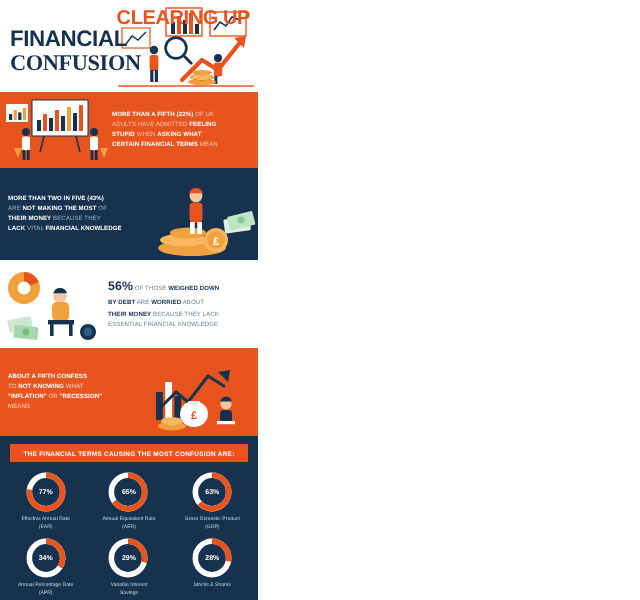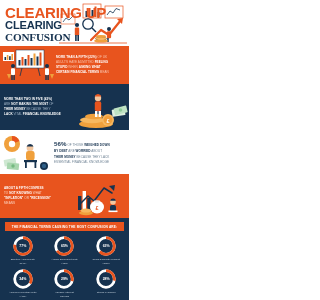--- a/index.html
+++ b/index.html
@@ -14,21 +14,21 @@
   
   .header {
     position: relative;
     height: 46px;
     background: #ffffff;
     padding: 5px 4px 0 5px;
     overflow: hidden;
   }
   .title-block { position: relative; z-index: 3; }
   .t-line { font-weight: bold; letter-spacing: -0.2px; line-height: 1.02; }
-  .t1 { font-size: 15px; color: #e8541e; }
+  .t1 { font-size: 10px; color: #e8541e; text-align: right; }
   .t2 { font-size: 11.2px; color: #16324f; }
   .t3 { font-size: 11.2px; color: #16324f; font-family: Liberation Serif, serif; }
 
   .hero { position: absolute; right: 0; top: 0; width: 72px; height: 46px; z-index: 1; }
 
   
   .band { position: relative; overflow: hidden; }
   .band.orange { background: #e8541e; }
   .band.navy   { background: #16324f; }
   .band.white  { background: #ffffff; }
@@ -122,21 +122,21 @@
         <ellipse cx="44" cy="41" rx="7" ry="1.6" fill="#f0a03c"></ellipse>
         <ellipse cx="44" cy="38.6" rx="6" ry="1.5" fill="#f5b köpa"></ellipse>
         <ellipse cx="44" cy="38.6" rx="6" ry="1.5" fill="#f7b860"></ellipse>
         <ellipse cx="44" cy="36.4" rx="5" ry="1.4" fill="#f0a03c"></ellipse>
 
         <line x1="2" y1="43" x2="70" y2="43" stroke="#e8541e" stroke-width="0.8"></line>
       </svg>
     </div>
     <div class="title-block">
       <div class="t-line t1">CLEARING UP</div>
-      <div class="t-line t2">CLEARING</div>
+      <div class="t-line t2">FINANCIAL</div>
       <div class="t-line t3">CONFUSION</div>
     </div>
   </div>
 
   <div class="band orange band1">
     <div class="art">
       <svg width="56" height="38" viewBox="0 0 56 38">
         <rect x="0" y="0" width="56" height="38" fill="#e8541e"></rect>
 
         <rect x="3" y="6" width="11" height="9" fill="#ffffff"></rect>

